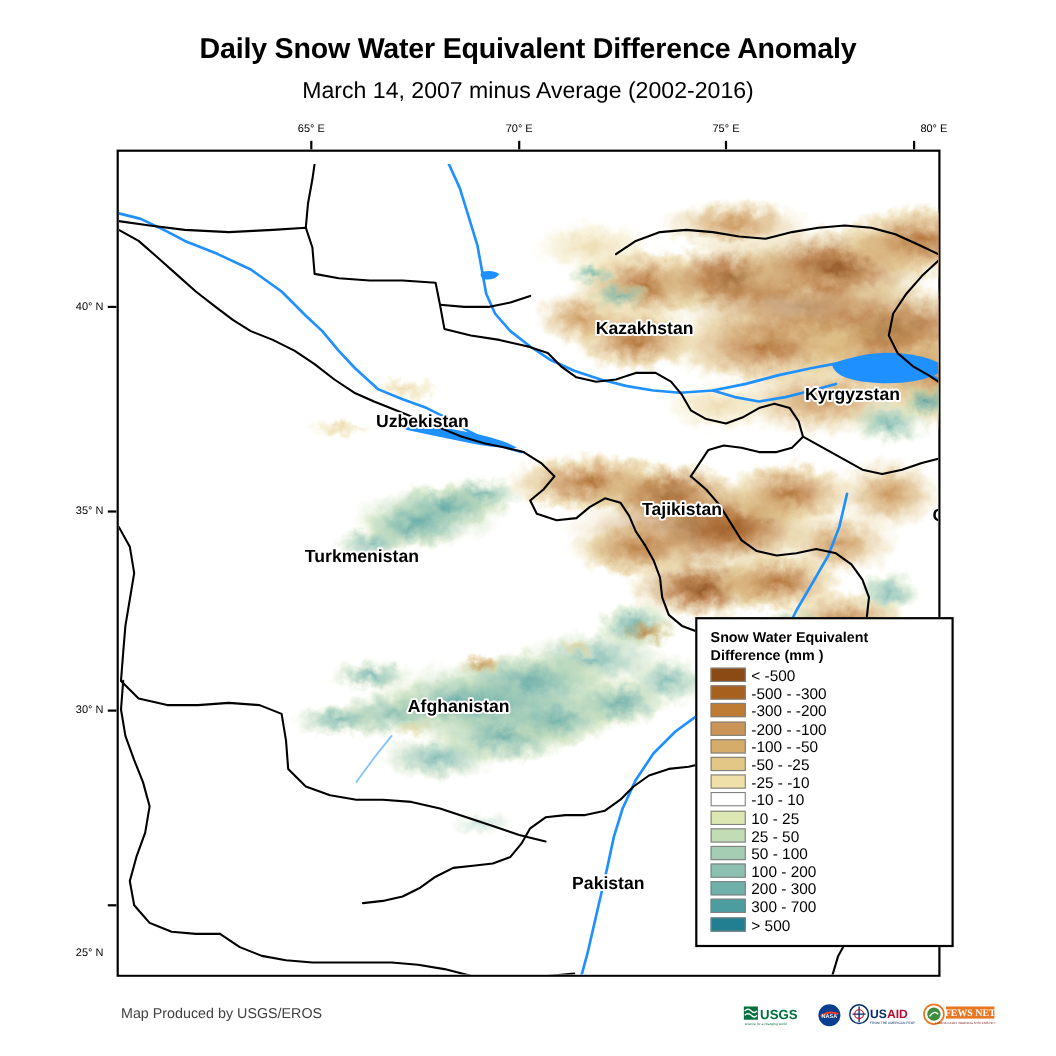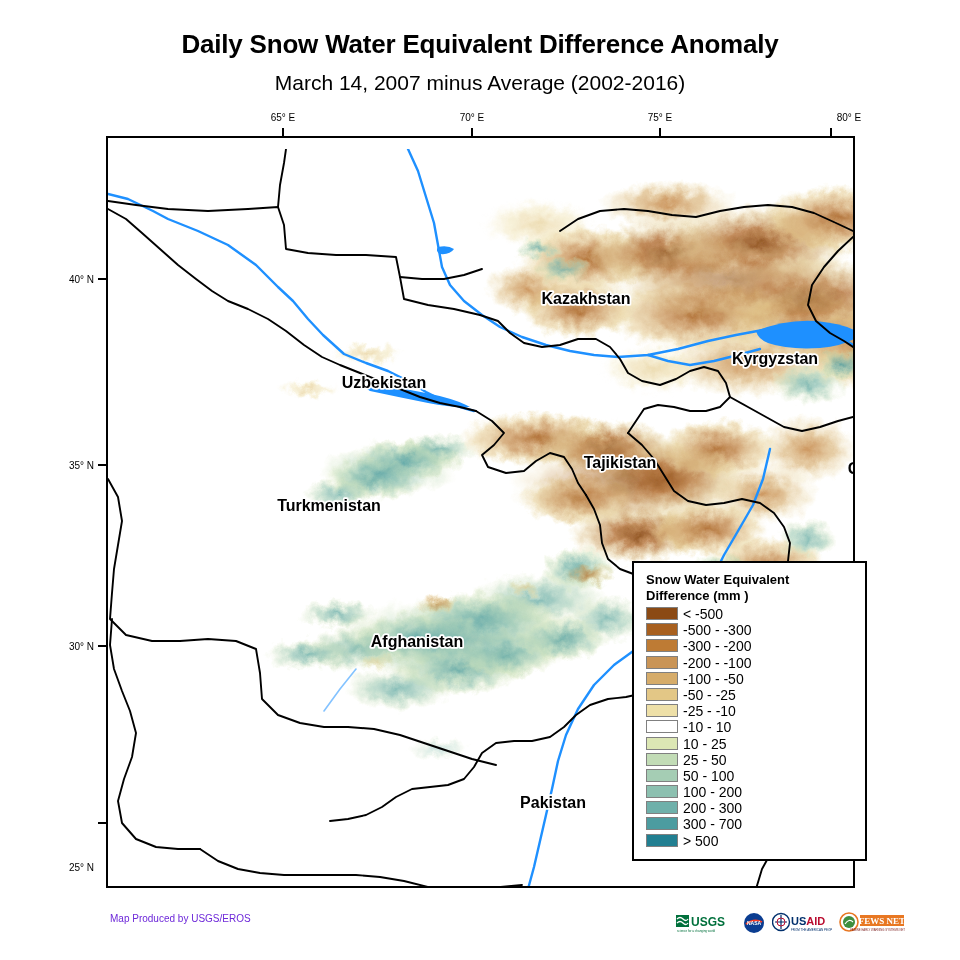--- a/index.html
+++ b/index.html
@@ -62,21 +62,21 @@
     width:32px;height:13px;border:1.5px solid #808080;box-sizing:border-box;
     margin-right:5px;flex:none;
   }
   .leg-lab{font-size:14px;color:#000;line-height:14px;white-space:nowrap;}
   .leg-src{
     margin-top:6px;font-size:10.5px;line-height:13px;color:#000;width:215px;
   }
 
   
   .credit{
-    position:absolute;left:110px;top:913px;font-size:10px;color:#6d28d9;
+    position:absolute;left:110px;top:913px;font-size:13px;color:#404040;
   }
   #logos{
     position:absolute;left:676px;top:910px;height:26px;
     display:flex;align-items:center;gap:7px;
   }
   .logo{height:22px;display:flex;align-items:center;}
 </style>
 </head>
 <body>
 

